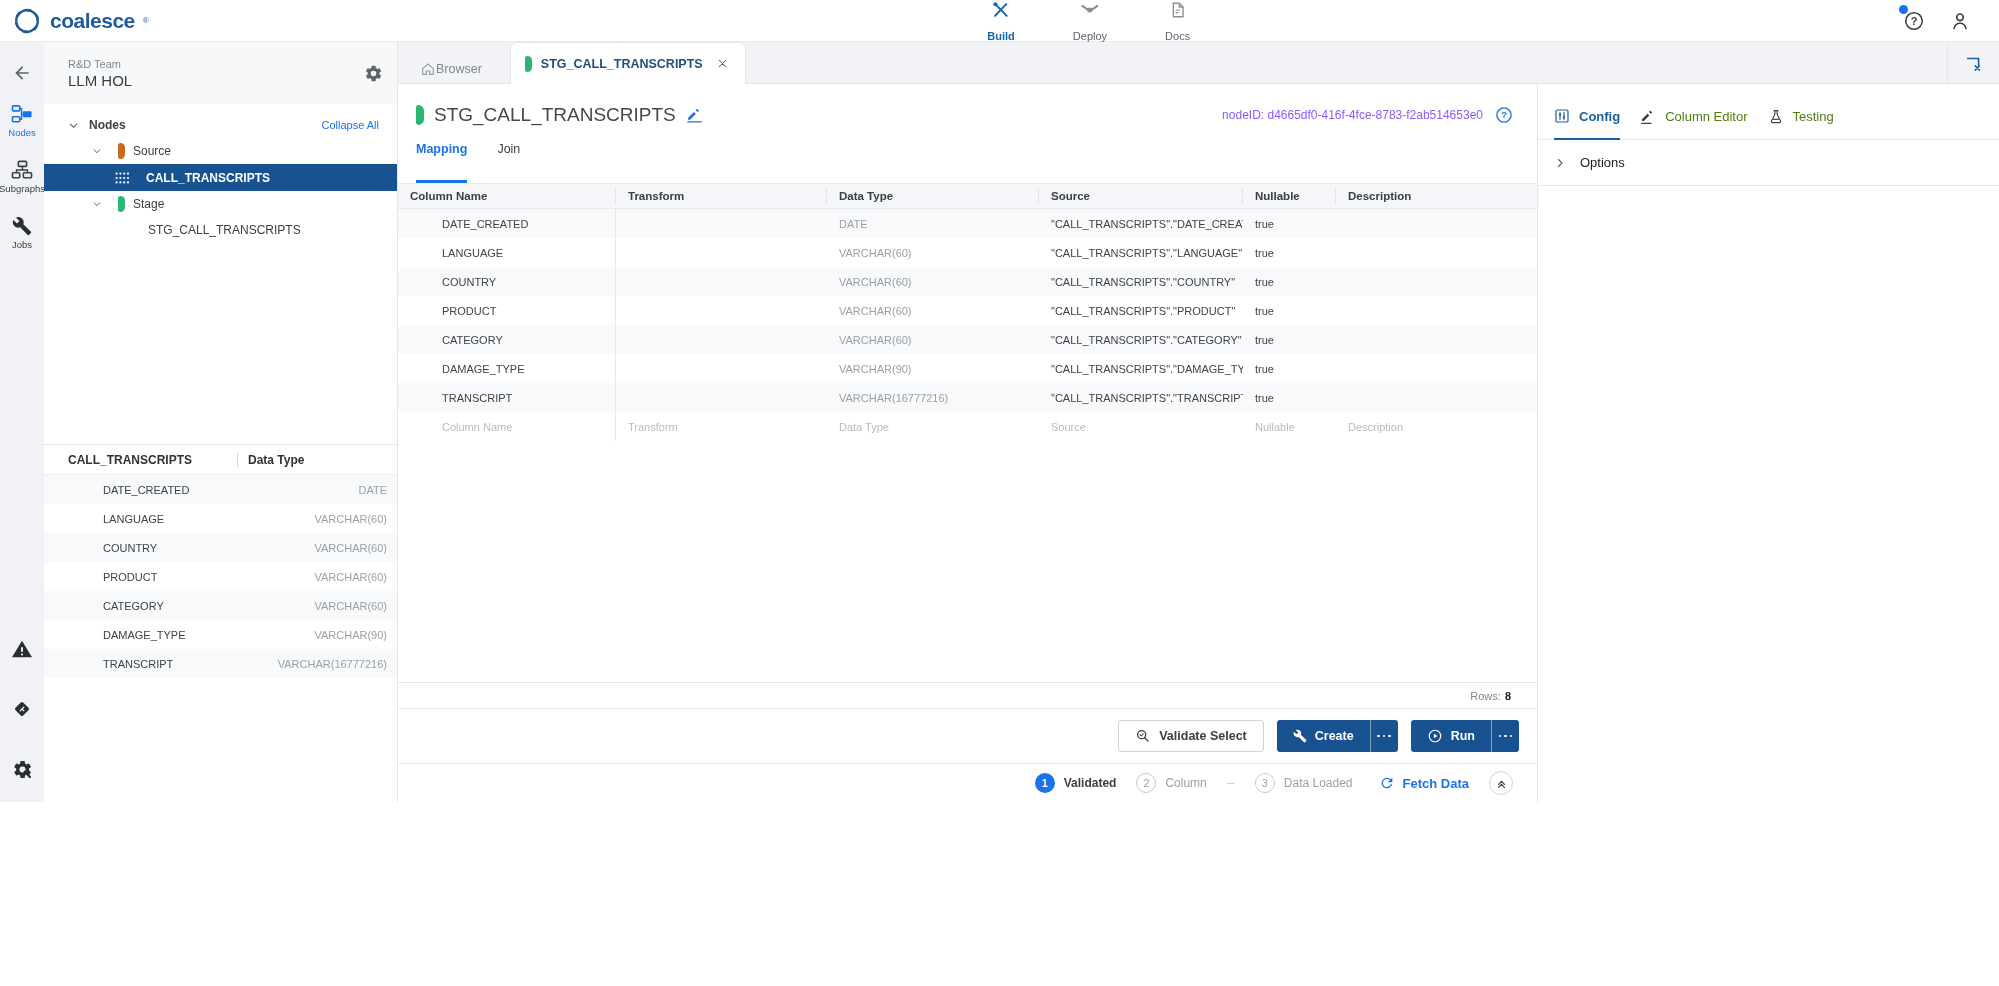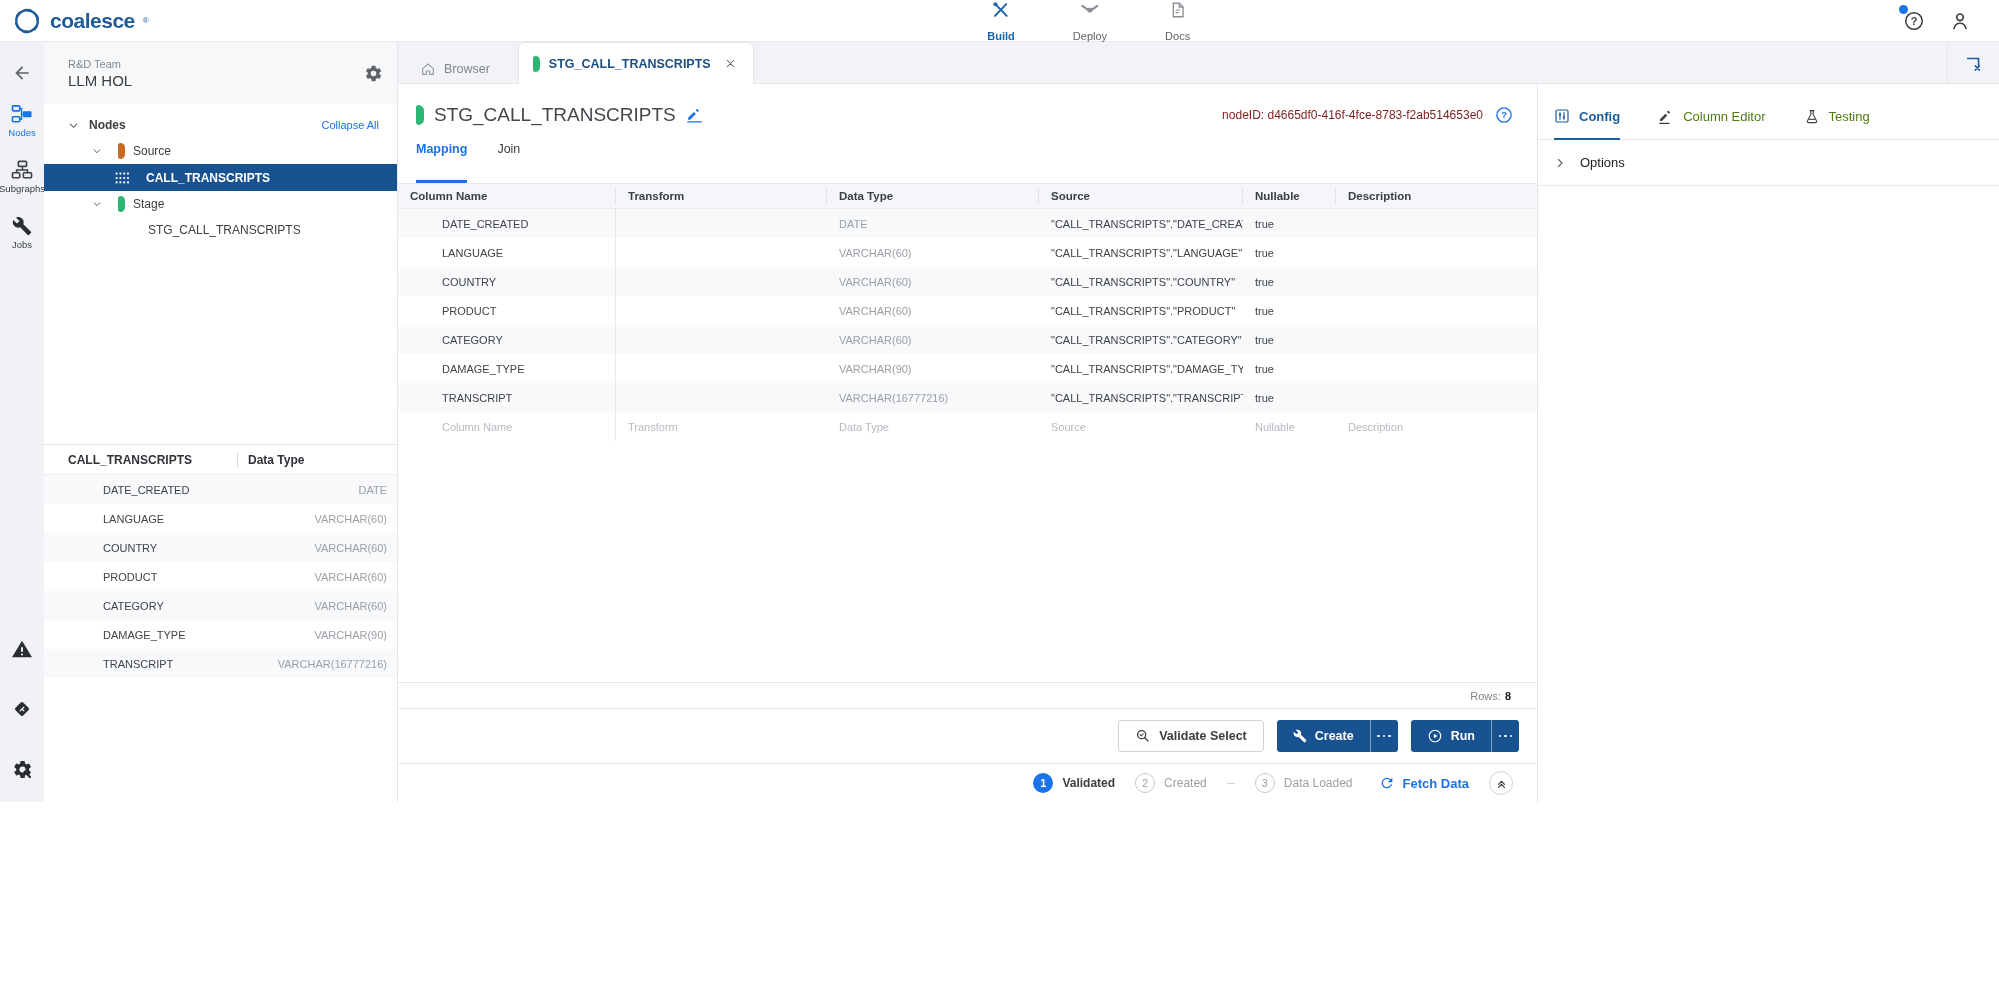--- a/index.html
+++ b/index.html
@@ -57,37 +57,37 @@
   .pv-head .pv-t1 { padding-left:24px; width:193px; }
   .pv-head .pv-sep { width:1px; height:16px; background:#d6dade; margin-right:10px; }
   .pv-row { height:29px; display:flex; align-items:center; font-size:11px; }
   .pv-row:nth-child(even) { background:#f7f9fb; }
   .pv-name { padding-left:59px; color:#3f4348; font-weight:500; flex:1; }
   .pv-type { padding-right:10px; color:#9aa0a6; text-align:right; }
 
   
   .workzone { flex:1; display:flex; flex-direction:column; min-width:0; }
   .tabstrip { height:42px; flex:0 0 42px; background:#f1f3f6; border-bottom:1px solid #e3e6ea; display:flex; align-items:stretch; }
-  .tab-browser { display:flex; align-items:center; gap:8px; padding:12px 28px 0 22px; color:#80868b; font-size:12.5px; cursor:pointer; }
+  .tab-browser { display:flex; align-items:center; gap:0; padding:12px 28px 0 22px; color:#80868b; font-size:12.5px; cursor:pointer; }
   .tab-active { display:flex; align-items:center; gap:9px; padding:0 16px 0 14px; background:#fff; border-radius:6px 6px 0 0; border:1px solid #e3e6ea; border-bottom:none; margin-bottom:-1px; position:relative; z-index:1; cursor:pointer; }
   .tab-active .t-label { font-size:12.5px; font-weight:700; color:#1f4f80; }
   .tab-x { cursor:pointer; display:flex; align-items:center; margin-left:4px; }
   .strip-right { margin-left:auto; width:52px; border-left:1px solid #e3e6ea; display:flex; align-items:center; justify-content:center; cursor:pointer; }
 
   .workrow { flex:1; display:flex; min-height:0; }
 
   
   .main { flex:1; display:flex; flex-direction:column; min-width:0; background:#fff; }
   .content { flex:1; min-height:0; }
   .title-row { display:flex; align-items:center; padding:20px 24px 0 18px; }
   .title-pill { width:8px; height:20px; border-radius:3px 7px 7px 3px; background:#2bb673; margin-right:10px; }
   .node-title { font-size:19px; color:#44474c; }
   .edit-ic { margin-left:10px; cursor:pointer; }
   .title-right { margin-left:auto; display:flex; align-items:center; gap:12px; }
-  .node-id { font-size:12px; color:#7f1d1d; }
+  .node-id { font-size:12px; color:#8b5cf6; }
   .subtabs { display:flex; gap:30px; padding:16px 0 0 18px; }
   .subtab { font-size:12.5px; color:#3c4043; padding-bottom:24px; cursor:pointer; }
   .subtab.active { color:#1a73e8; font-weight:700; border-bottom:3px solid #1a73e8; }
 
   .grid { margin-top:0; }
   .g-head, .g-row { display:grid; grid-template-columns:218px 211px 212px 204px 93px 1fr; }
   .g-head { background:#f4f6f9; border-top:1px solid #e8eaed; border-bottom:1px solid #e8eaed; height:26px; align-items:center; }
   .g-head .gc { font-size:11.5px; font-weight:700; color:#3c4043; padding-left:12px; border-right:1px solid #e1e4e8; height:16px; line-height:16px; }
   .g-head .gc:last-child { border-right:none; }
   .g-row { height:29px; align-items:center; font-size:11px; }
@@ -116,21 +116,21 @@
   .step.on .step-circle { background:#1a73e8; color:#fff; font-weight:700; }
   .step.off .step-circle { background:#fff; border:1.5px solid #c4c8cd; color:#9aa0a6; }
   .step.on .step-label { color:#3c4043; font-weight:600; font-size:12px; }
   .step.off .step-label { color:#9aa0a6; font-size:12px; }
   .step-dash { width:8px; height:1px; background:#d0d4d9; }
   .fetch { display:flex; align-items:center; gap:8px; color:#1a73e8; font-size:13px; font-weight:600; cursor:pointer; margin-left:6px; }
   .collapse-status { width:24px; height:24px; border:1px solid #d0d4d9; border-radius:50%; display:flex; align-items:center; justify-content:center; cursor:pointer; }
 
   
   .rightpanel { width:462px; flex:0 0 462px; border-left:1px solid #e3e6ea; background:#fff; display:flex; flex-direction:column; }
-  .rp-tabs { display:flex; gap:38px; padding:24px 0 0 16px; border-bottom:1px solid #e8eaed; }
+  .rp-tabs { display:flex; gap:20px; padding:24px 0 0 16px; border-bottom:1px solid #e8eaed; }
   .rp-tab { display:flex; align-items:center; gap:9px; font-size:13px; color:#4d7c0f; padding-bottom:14px; cursor:pointer; }
   .rp-tab.active { color:#1b5e9e; font-weight:700; border-bottom:2px solid #1b5e9e; margin-bottom:-1px; }
   .rp-section { height:46px; display:flex; align-items:center; gap:14px; padding-left:16px; border-bottom:1px solid #e8eaed; font-size:13px; color:#202124; cursor:pointer; }
 
   .ic { display:block; }
 </style>
 </head>
 <body>
 
 <div class="app">
@@ -525,21 +525,21 @@
             </div>
           </div>
 
           <div class="statusbar">
             <div class="step on">
               <span class="step-circle">1</span>
               <span class="step-label">Validated</span>
             </div>
             <div class="step off">
               <span class="step-circle">2</span>
-              <span class="step-label">Created</span>
+              <span class="step-label">Column</span>
             </div>
             <span class="step-dash"></span>
             <div class="step off">
               <span class="step-circle">3</span>
               <span class="step-label">Data Loaded</span>
             </div>
             <div class="fetch">
               <svg class="ic" width="16" height="16" viewBox="0 0 24 24">
                 <path d="M17.65 6.35A8 8 0 1 0 19.73 14h-2.08A6 6 0 1 1 12 6c1.66 0 3.14.69 4.22 1.78L13 11h7V4l-2.35 2.35z" fill="#1a73e8"></path>
               </svg>

